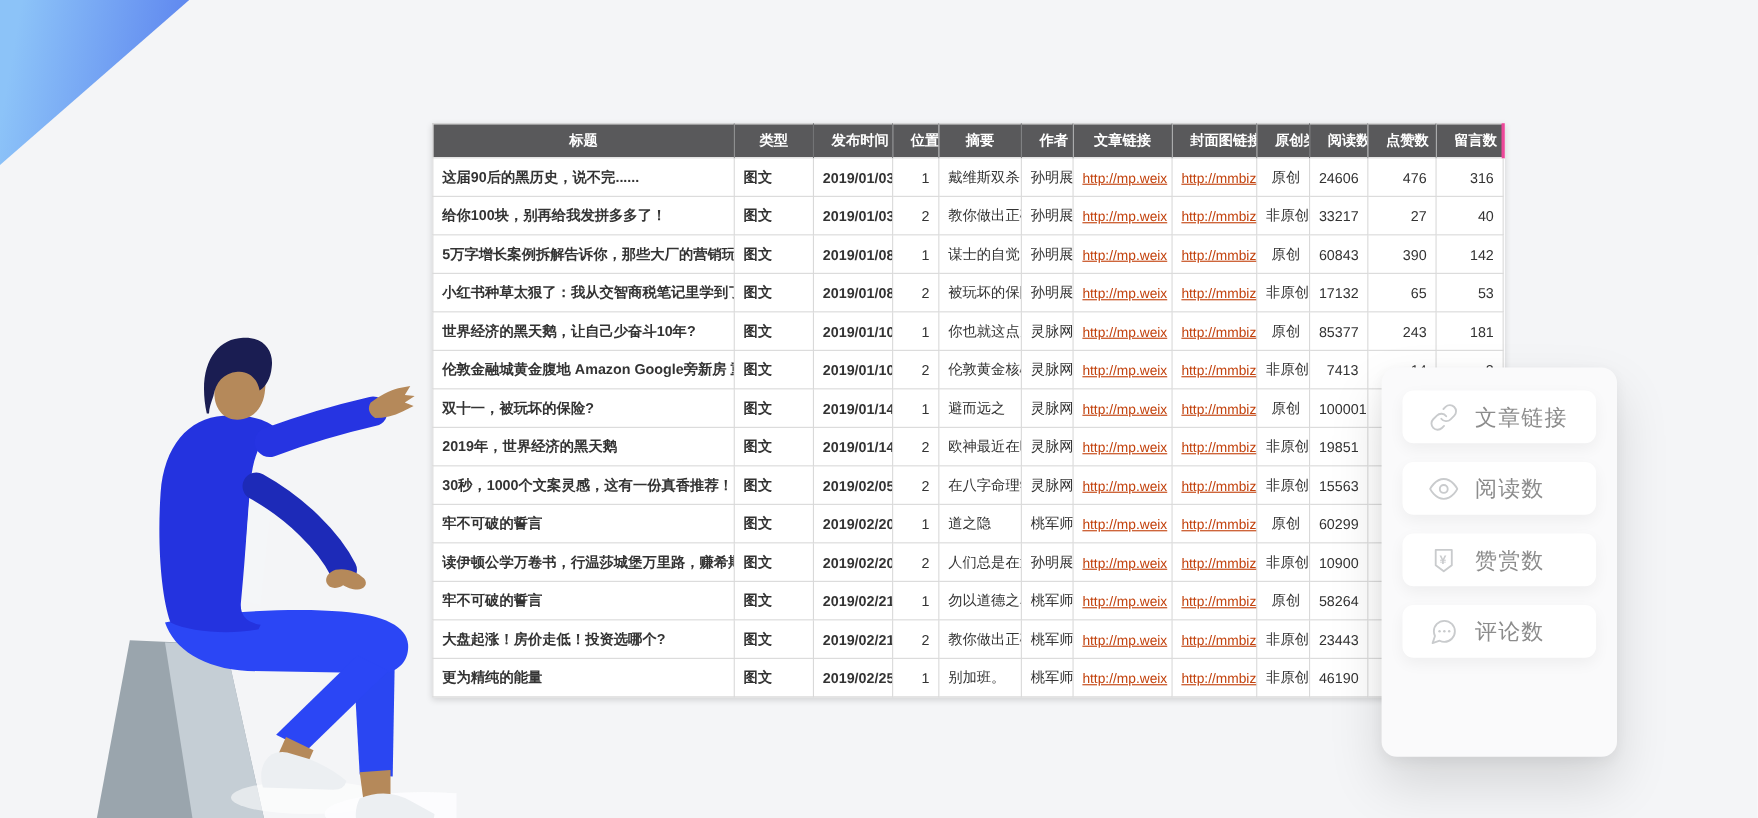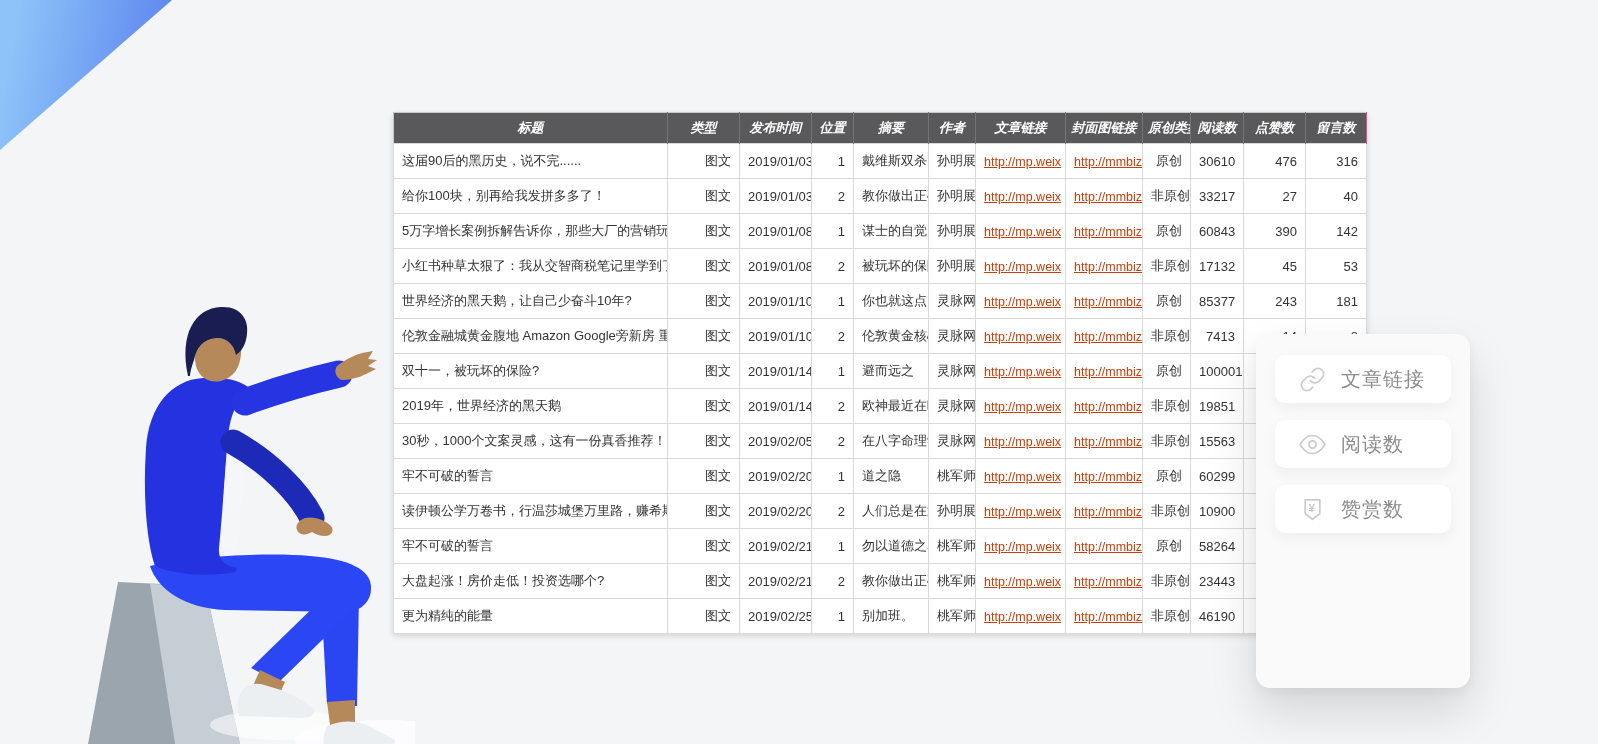--- a/index.html
+++ b/index.html
@@ -12,26 +12,26 @@
     clip-path:polygon(0 0,100% 0,0 100%);
     filter:drop-shadow(8px 10px 12px rgba(100,140,220,.45));z-index:1;}
 
   
   .person{position:absolute;left:55px;top:278px;width:360px;height:466px;z-index:1;}
 
   
   .sheet-wrap{position:absolute;left:393px;top:112px;z-index:2;box-shadow:0 2px 6px rgba(0,0,0,.14);}
   table.sheet{border-collapse:collapse;table-layout:fixed;width:973px;background:#fff;border:1px solid #c9c9c9;}
   table.sheet th{height:30px;background:#59595b;color:#fff;font-size:13px;font-weight:bold;
-    border-right:1px solid #737476;padding:0 5px;white-space:nowrap;overflow:hidden;font-style:italic;}
-  table.sheet th:last-child{border-right:1px solid #ec4899;}
+    border-right:1px solid #737476;padding:0 16px;white-space:nowrap;overflow:hidden;}
+  table.sheet th:last-child{border-right:3px solid #ec4899;}
   table.sheet td{height:34px;font-size:13px;color:#333;border:1px solid #d9d9d9;
     padding:0 8px;white-space:nowrap;overflow:hidden;background:#fff;}
-  td.align-left{text-align:left;} td.align-center{text-align:right;} td.align-right{text-align:right;}
-  td.col-title{padding:0 6px 0 7px;}
+  td.align-left{text-align:left;} td.align-center{text-align:left;font-weight:bold;} td.align-right{text-align:right;}
+  td.col-title{padding:0 6px 0 7px;font-weight:bold;}
   td.col-link,td.col-cover{padding:0 3px;}
   td.col-pos{padding-right:9px;}
   td.tone-green{background:#d9ead3;}
   td.tone-pink{background:#f4cccc;text-align:right;}
   td.tone-blue{background:#cfe2f3;}
   a.cell-link{color:#c2410c;text-decoration:underline;font-size:12.5px;cursor:pointer;}
 
   
   .float-card{position:absolute;left:1256px;top:334px;width:214px;height:354px;z-index:3;
     background:#fafafb;border-radius:14px;padding-top:21px;box-sizing:border-box;
@@ -126,21 +126,21 @@
           <tr>
             <td class="col-title align-left">这届90后的黑历史，说不完......</td>
             <td class="col-type align-center">图文</td>
             <td class="col-date align-center">2019/01/03</td>
             <td class="col-pos align-right">1</td>
             <td class="col-summary align-left">戴维斯双杀</td>
             <td class="col-author align-left">孙明展</td>
             <td class="col-link align-left"><a class="cell-link">http://mp.weix</a></td>
             <td class="col-cover align-left"><a class="cell-link">http://mmbiz.c</a></td>
             <td class="col-origin align-right">原创</td>
-            <td class="col-reads align-right tone-green">30610</td>
+            <td class="col-reads align-right tone-green">24606</td>
             <td class="col-likes align-right tone-blue">476</td>
             <td class="col-comments align-right tone-blue">316</td>
           </tr>
           <tr>
             <td class="col-title align-left">给你100块，别再给我发拼多多了！</td>
             <td class="col-type align-center">图文</td>
             <td class="col-date align-center">2019/01/03</td>
             <td class="col-pos align-right">2</td>
             <td class="col-summary align-left">教你做出正确</td>
             <td class="col-author align-left">孙明展</td>
@@ -169,21 +169,21 @@
             <td class="col-title align-left">小红书种草太狠了：我从交智商税笔记里学到了爆款套路</td>
             <td class="col-type align-center">图文</td>
             <td class="col-date align-center">2019/01/08</td>
             <td class="col-pos align-right">2</td>
             <td class="col-summary align-left">被玩坏的保险</td>
             <td class="col-author align-left">孙明展</td>
             <td class="col-link align-left"><a class="cell-link">http://mp.weix</a></td>
             <td class="col-cover align-left"><a class="cell-link">http://mmbiz.c</a></td>
             <td class="col-origin align-right">非原创</td>
             <td class="col-reads align-right tone-green">17132</td>
-            <td class="col-likes align-right tone-blue">45</td>
+            <td class="col-likes align-right tone-blue">65</td>
             <td class="col-comments align-right tone-blue">53</td>
           </tr>
           <tr>
             <td class="col-title align-left">世界经济的黑天鹅，让自己少奋斗10年?</td>
             <td class="col-type align-center">图文</td>
             <td class="col-date align-center">2019/01/10</td>
             <td class="col-pos align-right">1</td>
             <td class="col-summary align-left">你也就这点见</td>
             <td class="col-author align-left">灵脉网</td>
             <td class="col-link align-left"><a class="cell-link">http://mp.weix</a></td>
@@ -344,15 +344,26 @@
       </div>
       <div class="pill">
         <span class="pill-icon">
           <svg viewBox="0 0 24 24">
             <path d="M5.5 3.5h13v12.3l-6.5 4.9-6.5-4.9z"></path>
             <text x="8.6" y="14.6">¥</text>
           </svg>
         </span>
         <span class="pill-label">赞赏数</span>
       </div>
+      <div class="pill">
+        <span class="pill-icon">
+          <svg viewBox="0 0 24 24">
+            <path d="M21 11.5a8.5 8.5 0 0 1-8.5 8.5 8.4 8.4 0 0 1-3.8-.9L3 21l1.9-5.7a8.4 8.4 0 0 1-.9-3.8A8.5 8.5 0 0 1 12.5 3 8.5 8.5 0 0 1 21 11.5z"></path>
+            <circle class="dot" cx="8.6" cy="11.5" r="1"></circle>
+            <circle class="dot" cx="12.5" cy="11.5" r="1"></circle>
+            <circle class="dot" cx="16.4" cy="11.5" r="1"></circle>
+          </svg>
+        </span>
+        <span class="pill-label">评论数</span>
+      </div>
     </div>
 
 </div>
 
 </body></html>

